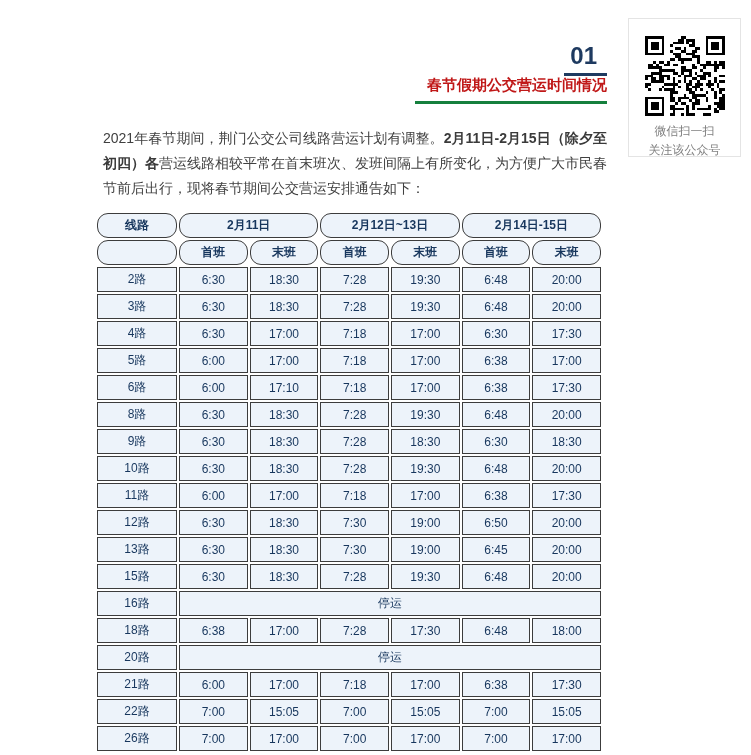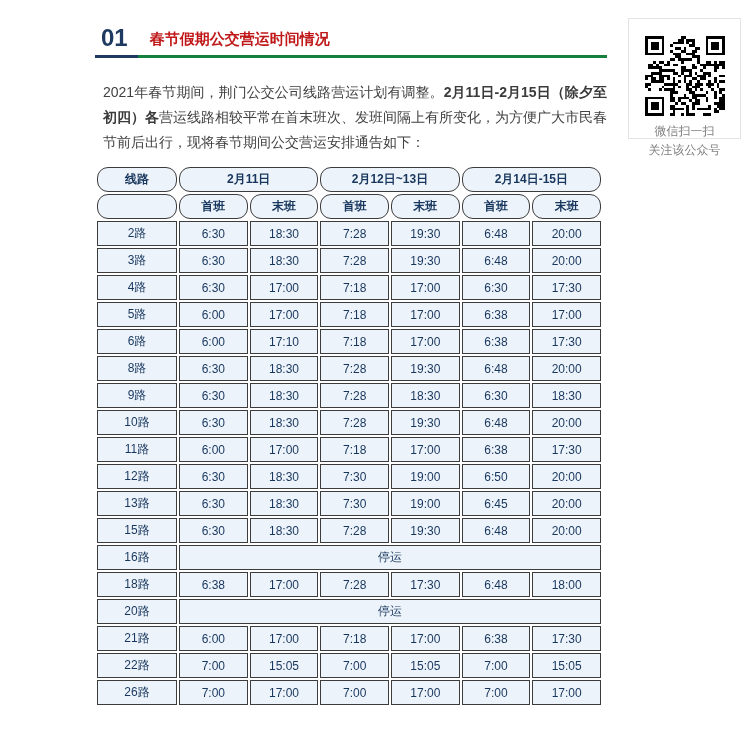--- a/index.html
+++ b/index.html
@@ -4,21 +4,21 @@
 <style>
   html,body{margin:0;padding:0;}
   body{
     width:751px;height:755px;overflow:hidden;background:#ffffff;
     font-family:"Liberation Sans","DejaVu Sans",sans-serif;
   }
   .page{position:relative;width:751px;height:755px;background:#ffffff;}
   .content{position:absolute;left:95px;top:0;width:512px;}
 
   
-  .section-header{display:flex;align-items:flex-end;margin-top:26px;}
+  .section-header{display:flex;align-items:flex-end;margin-top:44px;flex-direction:column;}
   .sec-num{
     font-size:24px;font-weight:bold;color:#1e3a60;line-height:1;
     padding:0 10px 5px 6px;border-bottom:3px solid #1e3a60;
   }
   .sec-title-wrap{
     flex:1;border-bottom:3px solid #15803d;
     padding:0 0 7px 12px;display:flex;align-items:center;
   }
   .sec-title{color:#c01818;font-weight:bold;font-size:15px;line-height:1.2;}
 
@@ -38,21 +38,21 @@
     box-sizing:border-box;height:25px;padding:0;
     background:#edf3fa;border:1px solid #3c3c3c;
     color:#17365d;text-align:center;vertical-align:middle;
     font-size:12px;overflow:hidden;white-space:nowrap;
   }
   .bus-table th{font-weight:bold;border-radius:11px;}
   .bus-table td{font-weight:normal;}
 
   
   .qr-panel{
-    position:absolute;left:628px;top:18px;width:113px;height:121px;
+    position:absolute;left:628px;top:18px;width:113px;height:139px;
     box-sizing:border-box;border:1px solid #e4e4e4;background:#ffffff;
     text-align:center;
   }
   .qr-svg{width:80px;height:80px;margin-top:17px;display:inline-block;}
   .qr-caption{font-size:12px;color:#808080;line-height:19px;margin-top:2px;}
 </style>
 </head>
 <body>
 
 <div class="page">

